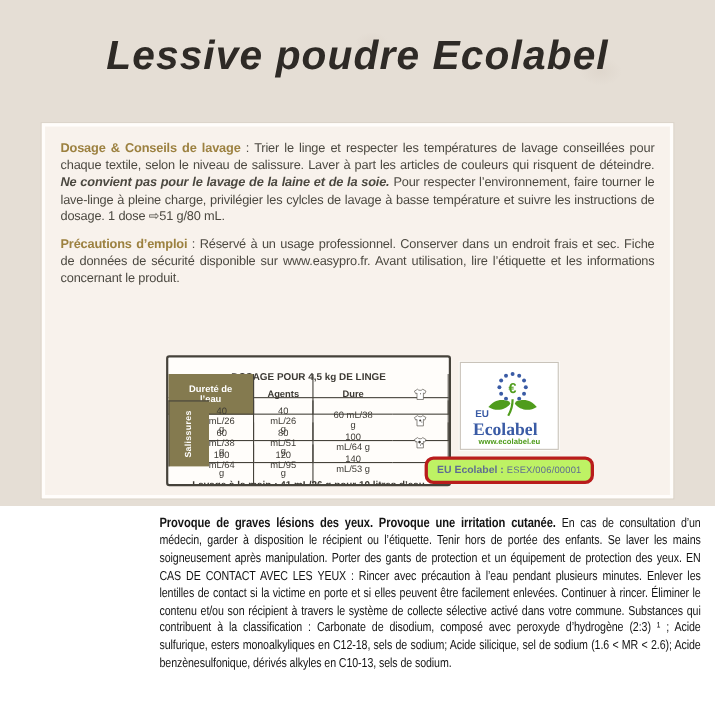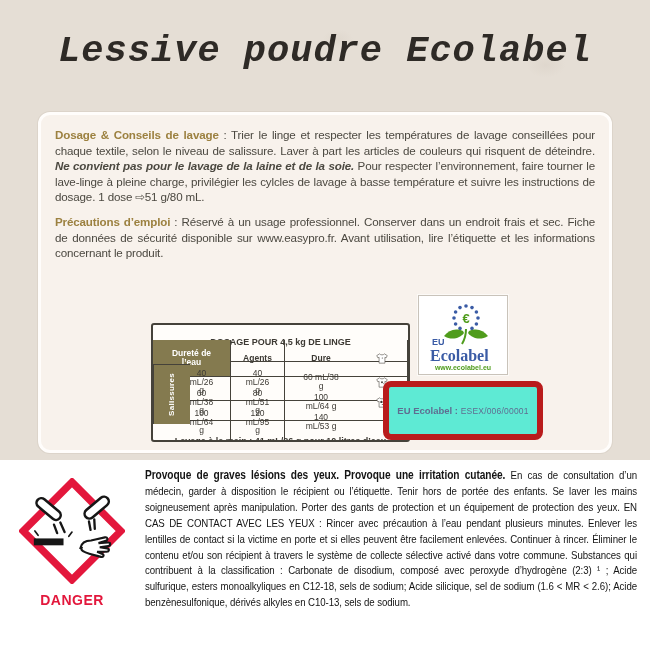--- a/index.html
+++ b/index.html
@@ -14,28 +14,28 @@
       radial-gradient(24px 16px at 10% 28%, rgba(140,120,100,.06), transparent 70%),
       radial-gradient(30px 20px at 68% 60%, rgba(140,120,100,.06), transparent 70%),
       radial-gradient(26px 18px at 28% 74%, rgba(140,120,100,.07), transparent 70%),
       radial-gradient(22px 14px at 52% 6%, rgba(140,120,100,.06), transparent 70%),
       radial-gradient(20px 14px at 92% 44%, rgba(140,120,100,.06), transparent 70%);
   }
 
   .title {
     position:absolute; top:30px; left:0; width:100%;
     text-align:center;
-    font-family:Liberation Mono, monospace;
+    font-family:Liberation Sans, sans-serif;
     font-style:italic; font-weight:bold;
     font-size:37px; letter-spacing:1px; color:#2e2a26;
   }
 
   .card {
     position:absolute; left:38px; top:112px; width:574px; height:341px;
-    background:#f8f2ec; border:3px solid #fffdfb; border-radius:12px;
+    background:#f8f2ec; border:3px solid #fffdfb; border-radius:0;
     box-shadow:0 0 0 1px rgba(120,100,80,.08);
     padding:12px 14px;
   }
   .para {
     font-size:11.6px; line-height:15.6px; letter-spacing:-0.15px;
     color:#4b4840; text-align:justify; margin-bottom:9px;
   }
   .gold { color:#9c8140; font-weight:bold; }
   .em   { font-weight:bold; font-style:italic; }
 
@@ -69,22 +69,22 @@
   
   .eco-block {
     position:absolute; right:66px; bottom:10px; width:160px;
     display:flex; flex-direction:column; align-items:center;
   }
   .eco-box {
     width:90px; height:80px; background:#fff;
     border:1px solid #c9c3ba; box-shadow:0 0 0 1px rgba(255,255,255,.6);
   }
   .eco-badge {
-    margin-top:6px; border:6px solid #b91c1c; border-radius:8px;
-    background:#5eead4; padding:18px 8px; white-space:nowrap;
+    margin-top:6px; border:3px solid #b91c1c; border-radius:8px;
+    background:#bef264; padding:4px 8px; white-space:nowrap;
     font-size:9.5px; color:#5f6d91;
   }
   .eco-badge .num { font-weight:normal; font-size:8.5px; letter-spacing:.2px; }
   .eco-badge .lbl { font-weight:bold; }
 
   
   .bottom { position:absolute; left:0; top:460px; width:650px; height:190px; background:#ffffff; }
   .ghs-block { position:absolute; left:16px; top:18px; width:112px; text-align:center; }
   .danger-word {
     margin-top:4px; color:#e3173c; font-weight:bold; font-size:14px; letter-spacing:.5px;
@@ -183,35 +183,18 @@
           <text x="44" y="74" text-anchor="middle" font-size="7" font-weight="bold" fill="#4f9c1c" font-family="Liberation Sans, sans-serif">www.ecolabel.eu</text>
         </svg>
       </div>
       <div class="eco-badge"><span class="lbl">EU Ecolabel :</span> <span class="num">ESEX/006/00001</span></div>
     </div>
 
   </section>
 
   <section class="bottom">
 
-    <div class="ghs-block">
-      <svg width="106" height="106" viewBox="0 0 100 100" aria-hidden="true">
-        <polygon points="50,4 96,50 50,96 4,50" fill="#ffffff" stroke="#e3173c" stroke-width="7"></polygon>
-        <rect x="14" y="57" width="28" height="6.5" fill="#161616"></rect>
-        <g transform="rotate(40 28 30)">
-          <rect x="14" y="25" width="27" height="9" rx="4.5" fill="#fff" stroke="#161616" stroke-width="2.4"></rect>
-        </g>
-        <path d="M33 44 l3 8 M39 42 l4 9" stroke="#161616" stroke-width="2.2" stroke-linecap="round" fill="none"></path>
-        <path d="M18 54 l-3 -4 M47 55 l3 -4" stroke="#161616" stroke-width="1.6" stroke-linecap="round" fill="none"></path>
-        <g transform="rotate(-40 74 28)">
-          <rect x="60" y="23" width="27" height="9" rx="4.5" fill="#fff" stroke="#161616" stroke-width="2.4"></rect>
-        </g>
-        <path d="M66 41 l1.5 8 M71 39 l0.5 9" stroke="#161616" stroke-width="2.2" stroke-linecap="round" fill="none"></path>
-        <path d="M58 66 c1 -5 5 -7 10 -7 l13 -3 c2.5 -0.6 3.5 2.4 1 3.2 l-7 2.2 9 -0.6 c2.6 -0.2 2.8 3 0.2 3.4 l-8 1.2 7 1 c2.4 0.4 2 3.2 -0.5 3.2 l-9 0 5 2 c2.2 0.9 0.8 3.4 -1.4 2.8 l-11 -3 c-5 -1.4 -8.3 -3 -7.3 -5.4 z" fill="#fff" stroke="#161616" stroke-width="2"></path>
-      </svg>
-      <div class="danger-word">DANGER</div>
-    </div>
 
     <p class="warning"><strong>Provoque de graves lésions des yeux. Provoque une irritation cutanée. </strong><span>En cas de consultation d’un médecin, garder à disposition le récipient ou l’étiquette. Tenir hors de portée des enfants. Se laver les mains soigneusement après manipulation. Porter des gants de protection et un équipement de protection des yeux. EN CAS DE CONTACT AVEC LES YEUX : Rincer avec précaution à l’eau pendant plusieurs minutes. Enlever les lentilles de contact si la victime en porte et si elles peuvent être facilement enlevées. Continuer à rincer. Éliminer le contenu et/ou son récipient à travers le système de collecte sélective activé dans votre commune. Substances qui contribuent à la classification : Carbonate de disodium, composé avec peroxyde d’hydrogène (2:3) ¹ ; Acide sulfurique, esters monoalkyliques en C12-18, sels de sodium; Acide silicique, sel de sodium (1.6 &lt; MR &lt; 2.6); Acide benzènesulfonique, dérivés alkyles en C10-13, sels de sodium.</span></p>
 
   </section>
 
 </div>
 
 </body></html>

